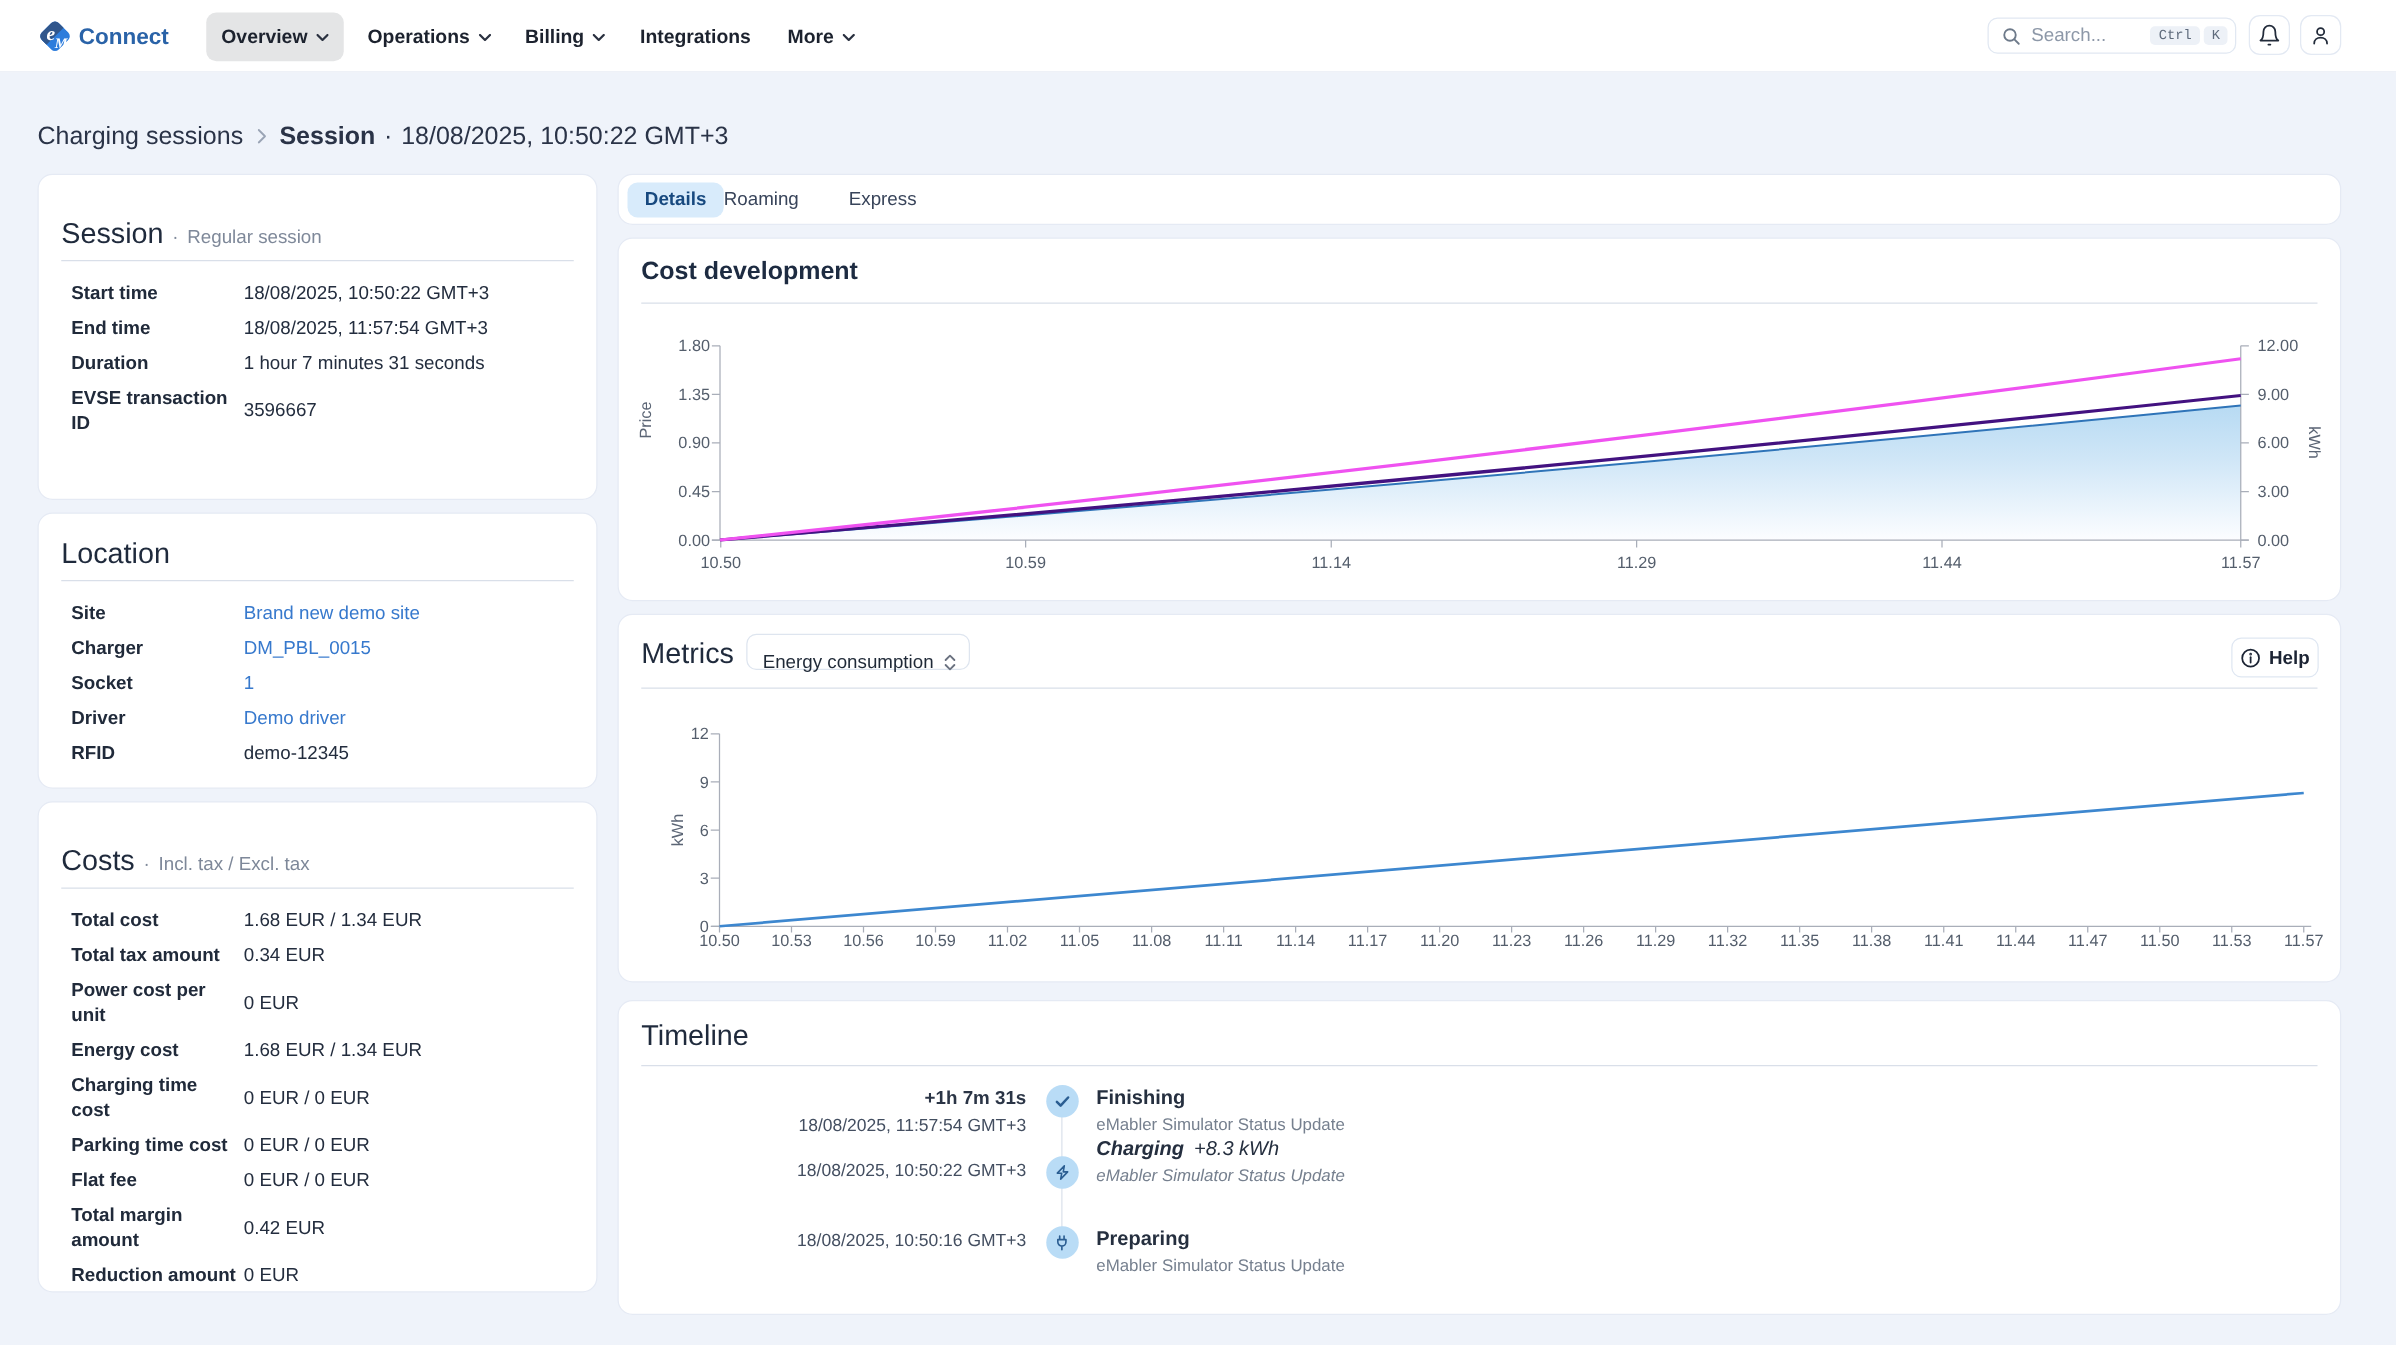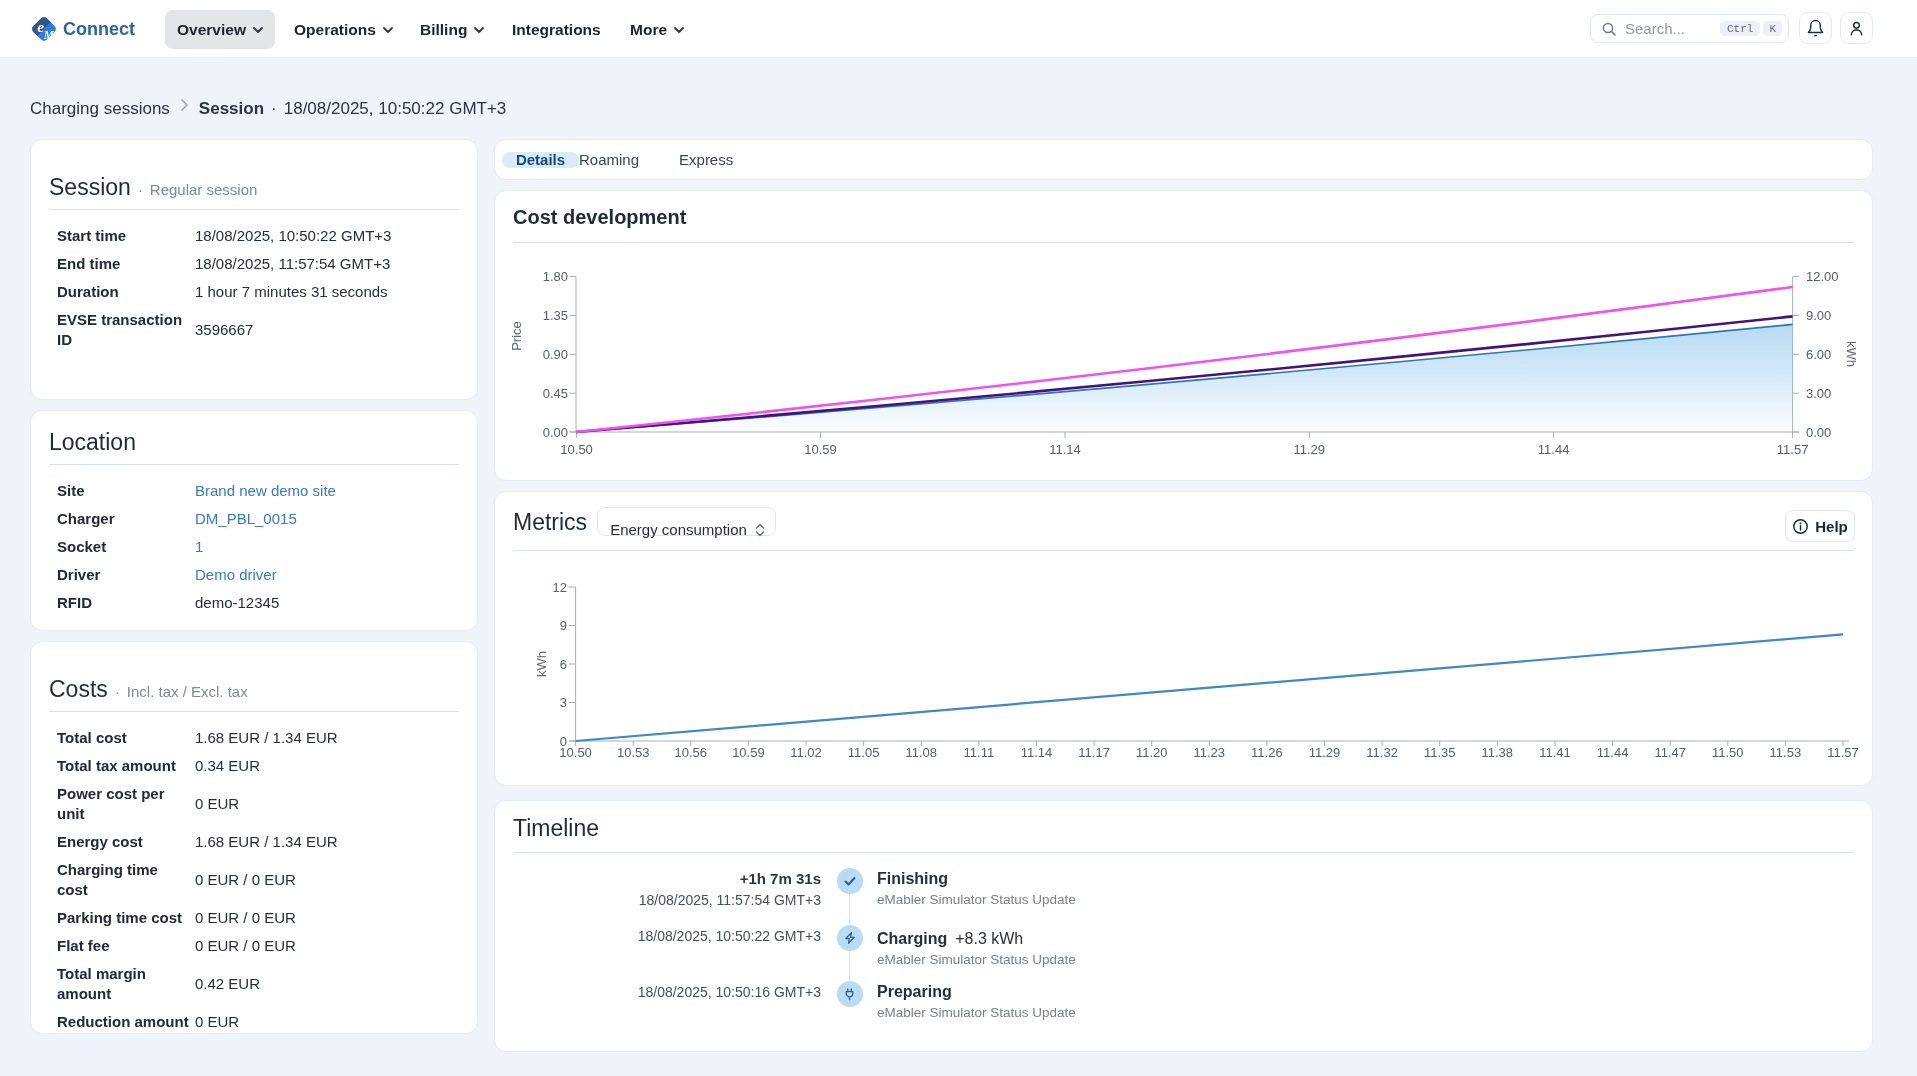--- a/index.html
+++ b/index.html
@@ -73,21 +73,21 @@
       </svg>
   </div>
   <div class="abs" style="left:1840px;top:12px;width:33px;height:32px;border:1px solid #e3e9f3;border-radius:9px;display:flex;align-items:center;justify-content:center;">
     <svg width="19" height="19" viewBox="0 0 24 24" fill="none" stroke="#222b3a" stroke-width="1.8" stroke-linecap="round" stroke-linejoin="round">
         <circle cx="12" cy="8" r="3.6"></circle>
         <path d="M5.5 20c0-3.6 2.9-6 6.5-6s6.5 2.4 6.5 6"></path>
       </svg>
   </div>
 </div>
 
-<div class="abs" style="left:30px;top:99px;display:flex;align-items:flex-start;font-size:17px;color:#2a3347;line-height:20px;">
+<div class="abs" style="left:30px;top:99px;display:flex;align-items:center;font-size:20px;color:#2a3347;line-height:20px;">
   <span>Charging sessions</span>
   <svg style="margin:0 11px;" width="7" height="12" viewBox="0 0 7 12" fill="none">
       <path d="M1 1l5 5-5 5" stroke="#9aa4b5" stroke-width="1.5" stroke-linecap="round" stroke-linejoin="round"></path>
     </svg>
   <span style="font-weight:700;">Session</span>
   <span style="margin:0 7px;color:#2a3347;">·</span>
   <span>18/08/2025, 10:50:22 GMT+3</span>
 </div>
 
 <div class="card" style="left:30px;top:139px;width:448px;height:261px;padding:17px 18px;">
@@ -185,21 +185,21 @@
         <dd>0.42 EUR</dd>
       </div>
     <div class="row">
         <dt>Reduction amount</dt>
         <dd class="gray">0 EUR</dd>
       </div>
   </dl>
 </div>
 
 <div class="card" style="left:494px;top:139px;width:1379px;height:41px;display:flex;align-items:center;padding:0 7px;">
-  <div style="width:77px;height:16px;background:#d8ebfb;border-radius:8px;display:flex;align-items:center;justify-content:center;font-weight:700;color:#17497f;font-size:15px;">Details</div>
+  <div style="width:77px;height:28px;background:#d8ebfb;border-radius:8px;display:flex;align-items:center;justify-content:center;font-weight:700;color:#17497f;font-size:15px;">Details</div>
   <div style="color:#38445a;font-size:15px;">Roaming</div>
   <div style="margin-left:40px;color:#38445a;font-size:15px;">Express</div>
 </div>
 
 <div class="card" style="left:494px;top:190px;width:1379px;height:291px;">
   <div class="abs" style="left:18px;top:13px;font-size:20px;font-weight:600;color:#1d2b41;line-height:26px;">Cost development</div>
   <div class="hr abs" style="left:18px;top:51px;width:1341px;"></div>
   <svg class="abs" style="left:0;top:51px;" width="1379" height="239" viewBox="0 0 1379 239">
     <defs>
       <linearGradient id="bluefill" x1="0" y1="45" x2="0" y2="190" gradientUnits="userSpaceOnUse">
@@ -356,21 +356,21 @@
   </div>
 
   <div class="abs" style="left:0;top:124.5px;width:326px;text-align:right;line-height:20px;">
     <div style="color:#434e60;font-size:14px;">18/08/2025, 10:50:22 GMT+3</div>
   </div>
   <div class="abs" style="left:341.5px;top:123.5px;width:26px;height:26px;border-radius:50%;background:#b9dcf6;display:flex;align-items:center;justify-content:center;">
     <svg width="16" height="16" viewBox="0 0 24 24" fill="none" stroke="#2b5e92" stroke-width="1.9" stroke-linecap="round" stroke-linejoin="round">
         <path d="M14.2 4L5.8 12.8h5.3L9.8 20l8.4-8.8h-5.3L14.2 4z"></path>
       </svg>
   </div>
-  <div class="abs" style="left:382px;top:128px;line-height:20px;">
+  <div class="abs" style="left:382px;top:109px;line-height:20px;font-style:italic;">
     <div style="font-size:16px;color:#252f3f;"><span style="font-weight:700;">Charging</span><span style="margin-left:8px;">+8.3 kWh</span></div>
     <div style="color:#76808f;font-size:13.5px;margin-top:1px;">eMabler Simulator Status Update</div>
   </div>
 
   <div class="abs" style="left:0;top:181px;width:326px;text-align:right;line-height:20px;">
     <div style="color:#434e60;font-size:14px;">18/08/2025, 10:50:16 GMT+3</div>
   </div>
   <div class="abs" style="left:341.5px;top:180px;width:26px;height:26px;border-radius:50%;background:#b9dcf6;display:flex;align-items:center;justify-content:center;">
     <svg width="15" height="15" viewBox="0 0 24 24" fill="none" stroke="#2b5e92" stroke-width="2.1" stroke-linecap="round" stroke-linejoin="round">
         <path d="M9.2 3v4.5M14.8 3v4.5M6.8 7.5h10.4v3a5.2 5.2 0 0 1-10.4 0v-3zM12 15.7v4.8"></path>

